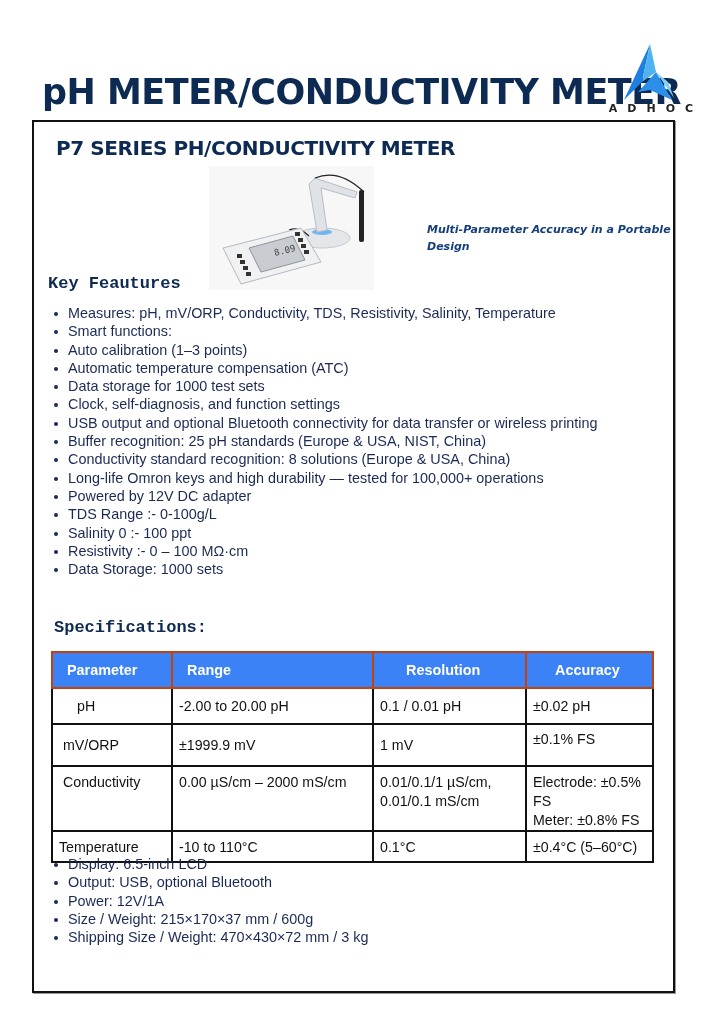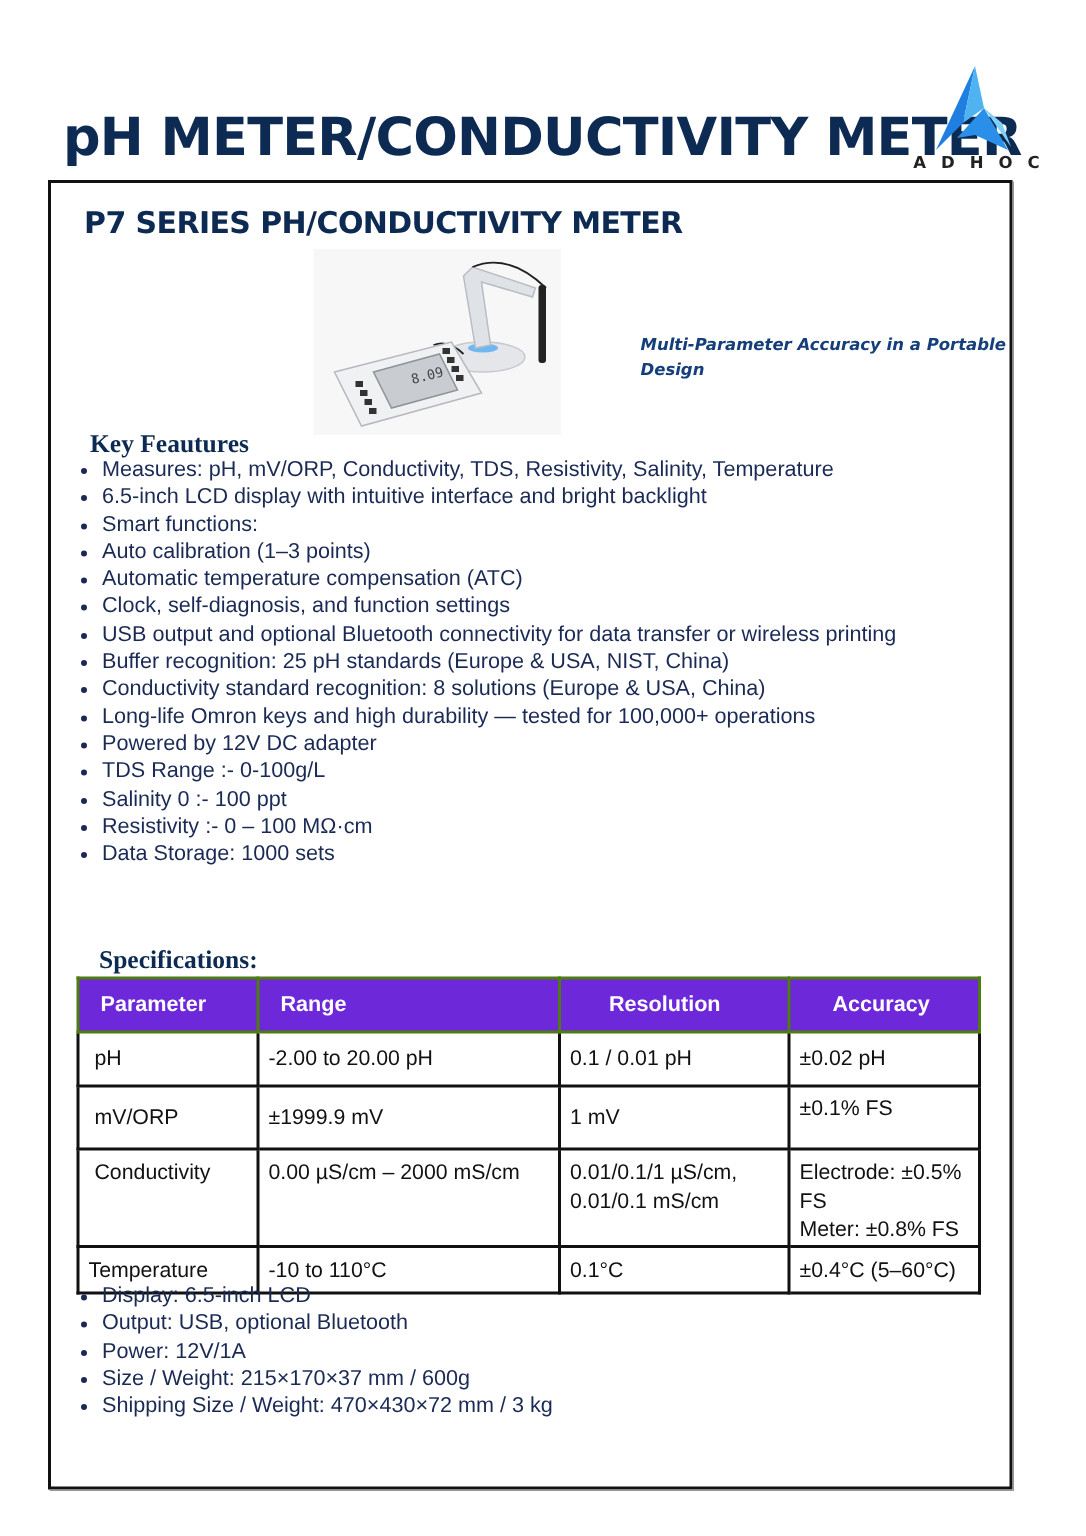--- a/index.html
+++ b/index.html
@@ -24,43 +24,43 @@
     font-family: "DejaVu Sans", sans-serif; font-weight: bold; font-size: 20px;
     color: #0c2a52; letter-spacing: -0.4px; white-space: nowrap;
   }
   .product-img { position: absolute; left: 175px; top: 44px; width: 165px; height: 124px; background: #f7f7f7; }
   .tagline {
     position: absolute; left: 393px; top: 99px; width: 250px;
     font-family: "DejaVu Sans", sans-serif; font-style: italic; font-weight: bold;
     font-size: 11px; line-height: 17px; color: #153f7a;
   }
   .section-h {
-    position: absolute; margin: 12px; font-family: Liberation Serif, serif;
+    position: absolute; margin: 0; font-family: Liberation Mono, monospace;
     font-weight: bold; font-size: 17px; color: #0c2a52; white-space: nowrap;
   }
   .features { left: 14px; top: 152px; }
   .specs-h { left: 20px; top: 496px; }
   ul.bullets {
     position: absolute; margin: 0; padding: 0; list-style: none;
     font-size: 14.4px; line-height: 18.3px; color: #1b2a55;
   }
   ul.bullets li { position: relative; padding-left: 20px; white-space: nowrap; }
   ul.bullets li::before {
     content: ""; position: absolute; left: 6px; top: 8px; width: 4px; height: 4px;
     border-radius: 50%; background: #1b2a55;
   }
   .feat-list { left: 14px; top: 182px; }
   .spec-list { left: 14px; top: 733px; font-size: 14.4px; line-height: 18.2px; }
   table.specs {
     position: absolute; left: 17px; top: 529px; width: 603px;
     border-collapse: collapse; font-size: 14.2px; color: #111;
   }
   table.specs th {
-    background: #6d28d9; color: #fff; font-weight: bold; text-align: left;
-    height: 34px; border: 2px solid #4d7c0f; padding: 0 0 0 14px; font-size: 14.4px;
+    background: #3b82f6; color: #fff; font-weight: bold; text-align: left;
+    height: 34px; border: 2px solid #c2410c; padding: 0 0 0 14px; font-size: 14.4px;
   }
   table.specs td { border: 2px solid #111; padding: 0 6px 0 6px; vertical-align: middle; }
   table.specs tr.r1 td { height: 34px; }
   table.specs tr.r2 td { height: 34px; }
   table.specs tr.r3 td { height: 54px; line-height: 19px; }
   table.specs tr.r4 td { height: 29px; }
   .c1 { width: 104px; }
   .c2 { width: 185px; }
   .c3 { width: 119px; }
   .tl { vertical-align: top !important; padding-top: 6px !important; }
@@ -108,24 +108,24 @@
       <rect x="92" y="78" width="5" height="4" fill="#333"></rect>
       <rect x="95" y="84" width="5" height="4" fill="#333"></rect>
     </svg>
   </div>
 
   <div class="tagline">Multi-Parameter Accuracy in a Portable Design</div>
 
   <h3 class="section-h features">Key Feautures</h3>
   <ul class="bullets feat-list">
     <li>Measures: pH, mV/ORP, Conductivity, TDS, Resistivity, Salinity, Temperature</li>
-    <li>6.5-inch LCD display with intuitive interface and bright backlight</li>
     <li>Smart functions:</li>
     <li>Auto calibration (1–3 points)</li>
     <li>Automatic temperature compensation (ATC)</li>
+    <li>Data storage for 1000 test sets</li>
     <li>Clock, self-diagnosis, and function settings</li>
     <li>USB output and optional Bluetooth connectivity for data transfer or wireless printing</li>
     <li>Buffer recognition: 25 pH standards (Europe &amp; USA, NIST, China)</li>
     <li>Conductivity standard recognition: 8 solutions (Europe &amp; USA, China)</li>
     <li>Long-life Omron keys and high durability — tested for 100,000+ operations</li>
     <li>Powered by 12V DC adapter</li>
     <li>TDS Range :- 0-100g/L</li>
     <li>Salinity 0 :- 100 ppt</li>
     <li>Resistivity :- 0 – 100 MΩ·cm</li>
     <li>Data Storage: 1000 sets</li>
@@ -137,21 +137,21 @@
     <thead>
       <tr>
         <th class="c1">Parameter</th>
         <th class="c2">Range</th>
         <th class="c3" style="padding-left:32px">Resolution</th>
         <th style="padding-left:28px">Accuracy</th>
       </tr>
     </thead>
     <tbody>
       <tr class="r1">
-        <td style="padding-left:10px">pH</td>
+        <td style="padding-left:24px">pH</td>
         <td>-2.00 to 20.00 pH</td>
         <td>0.1 / 0.01 pH</td>
         <td>±0.02 pH</td>
       </tr>
       <tr class="r2">
         <td style="padding-left:10px">mV/ORP</td>
         <td>±1999.9 mV</td>
         <td>1 mV</td>
         <td class="tl">±0.1% FS</td>
       </tr>

